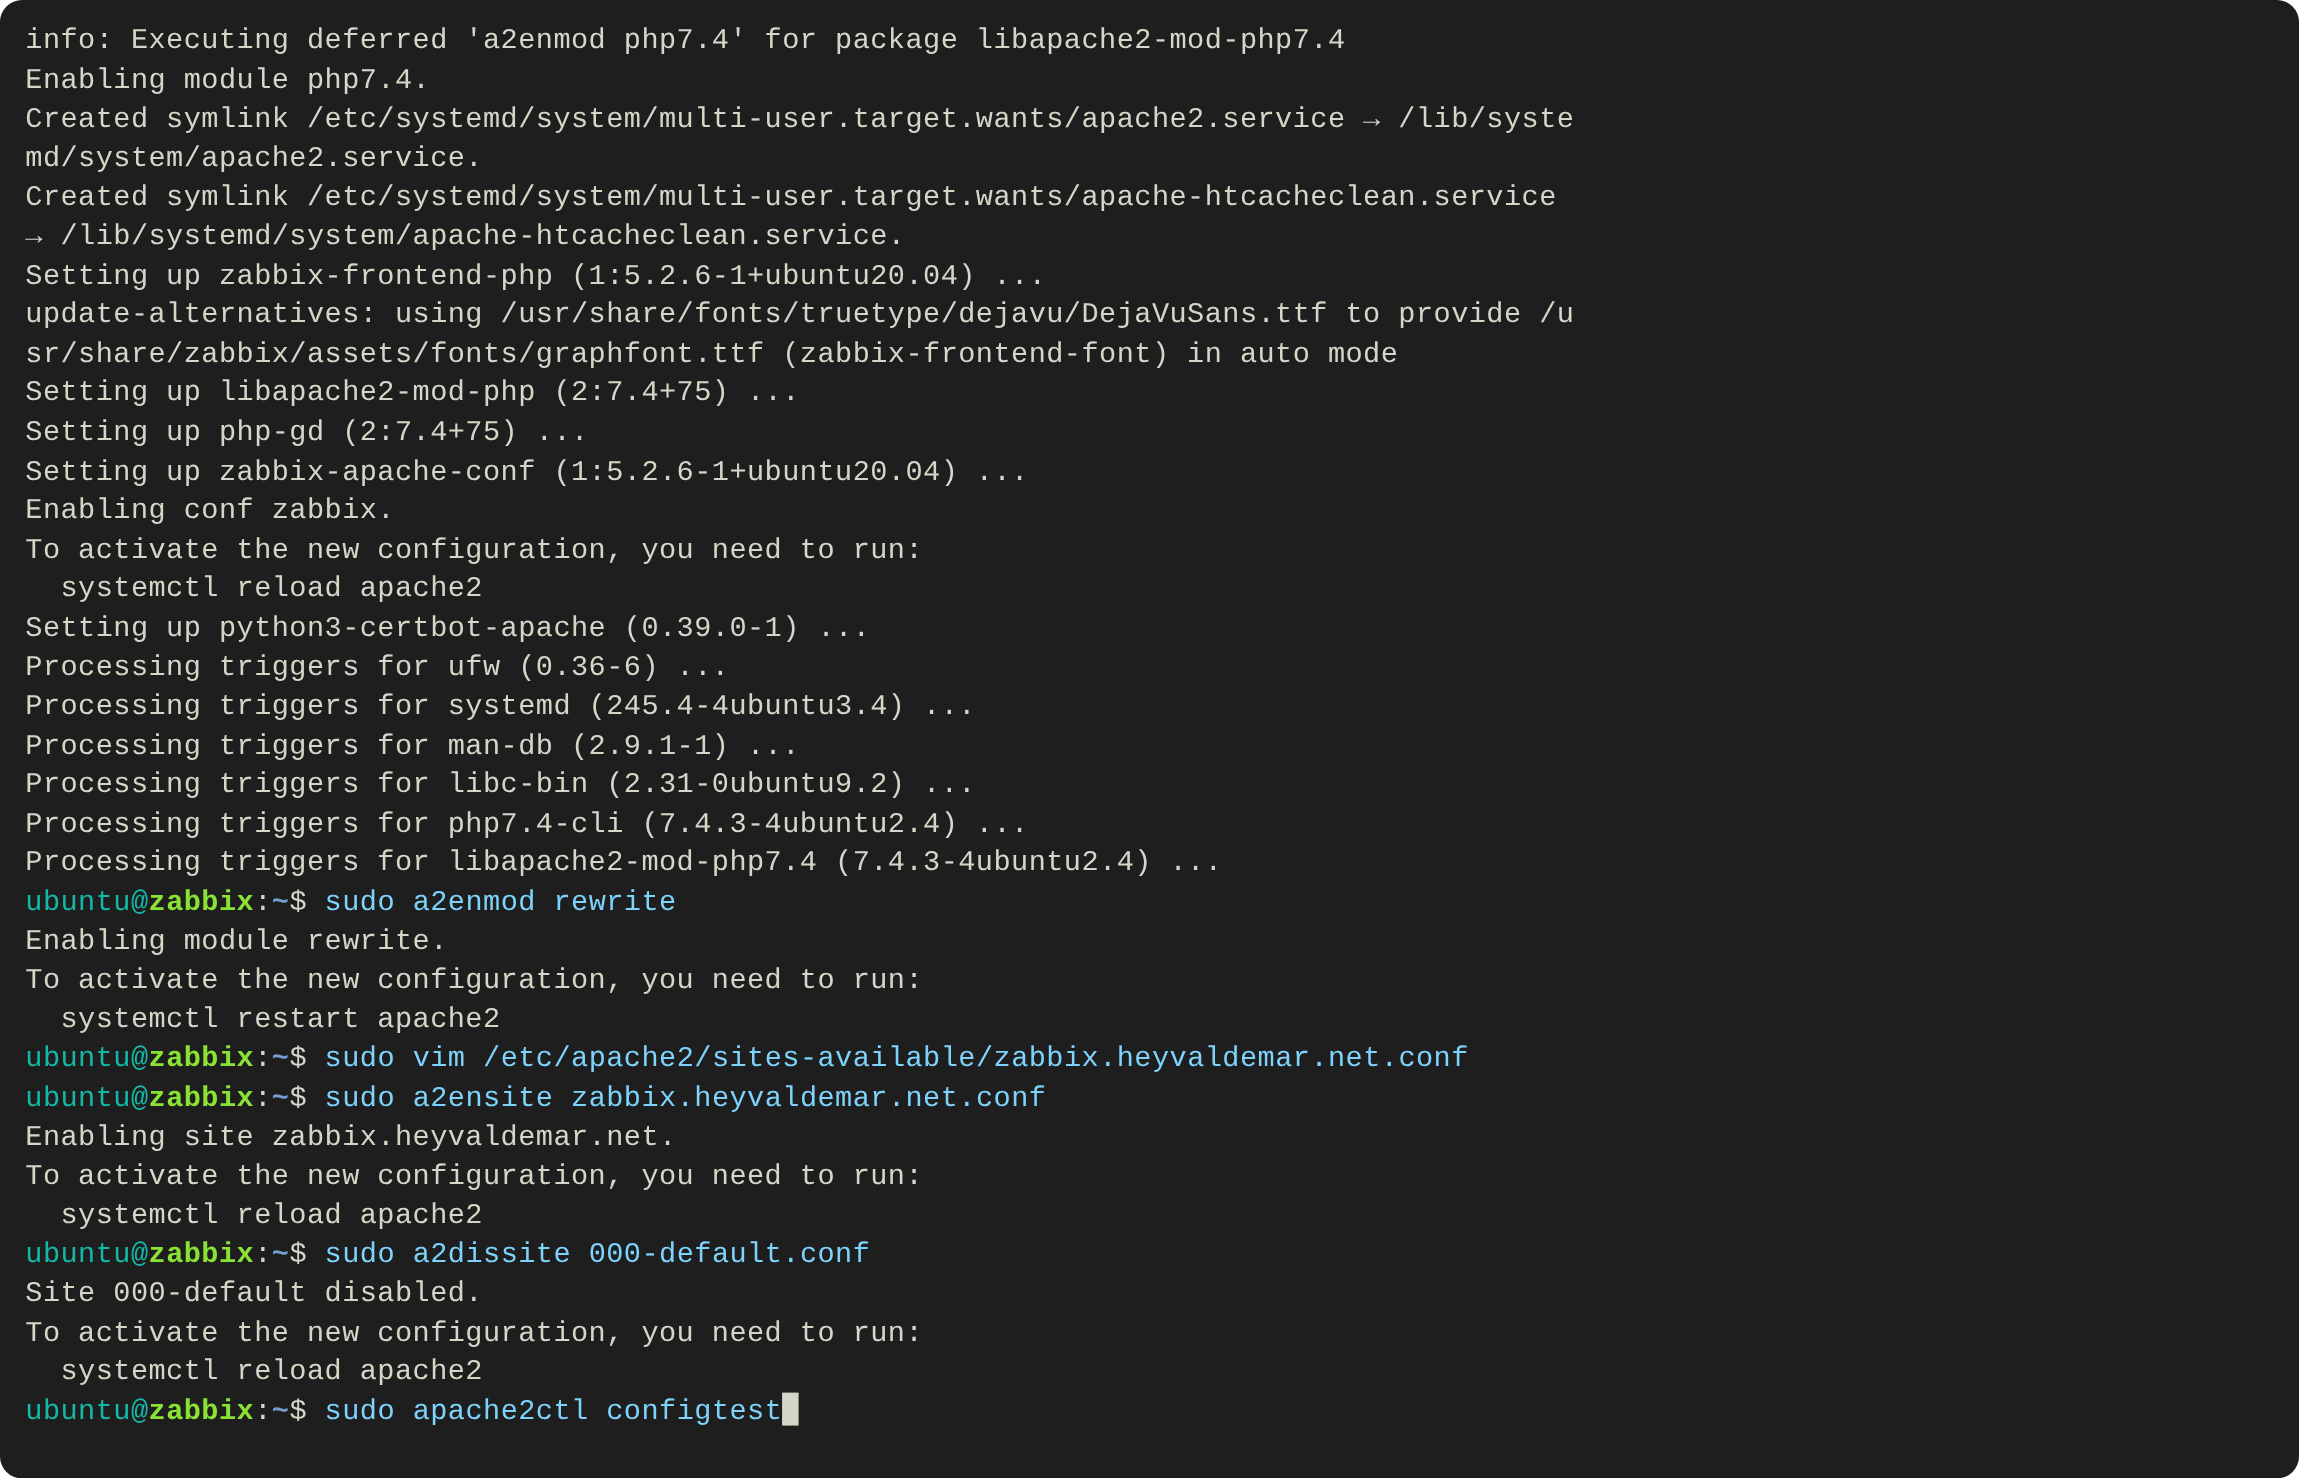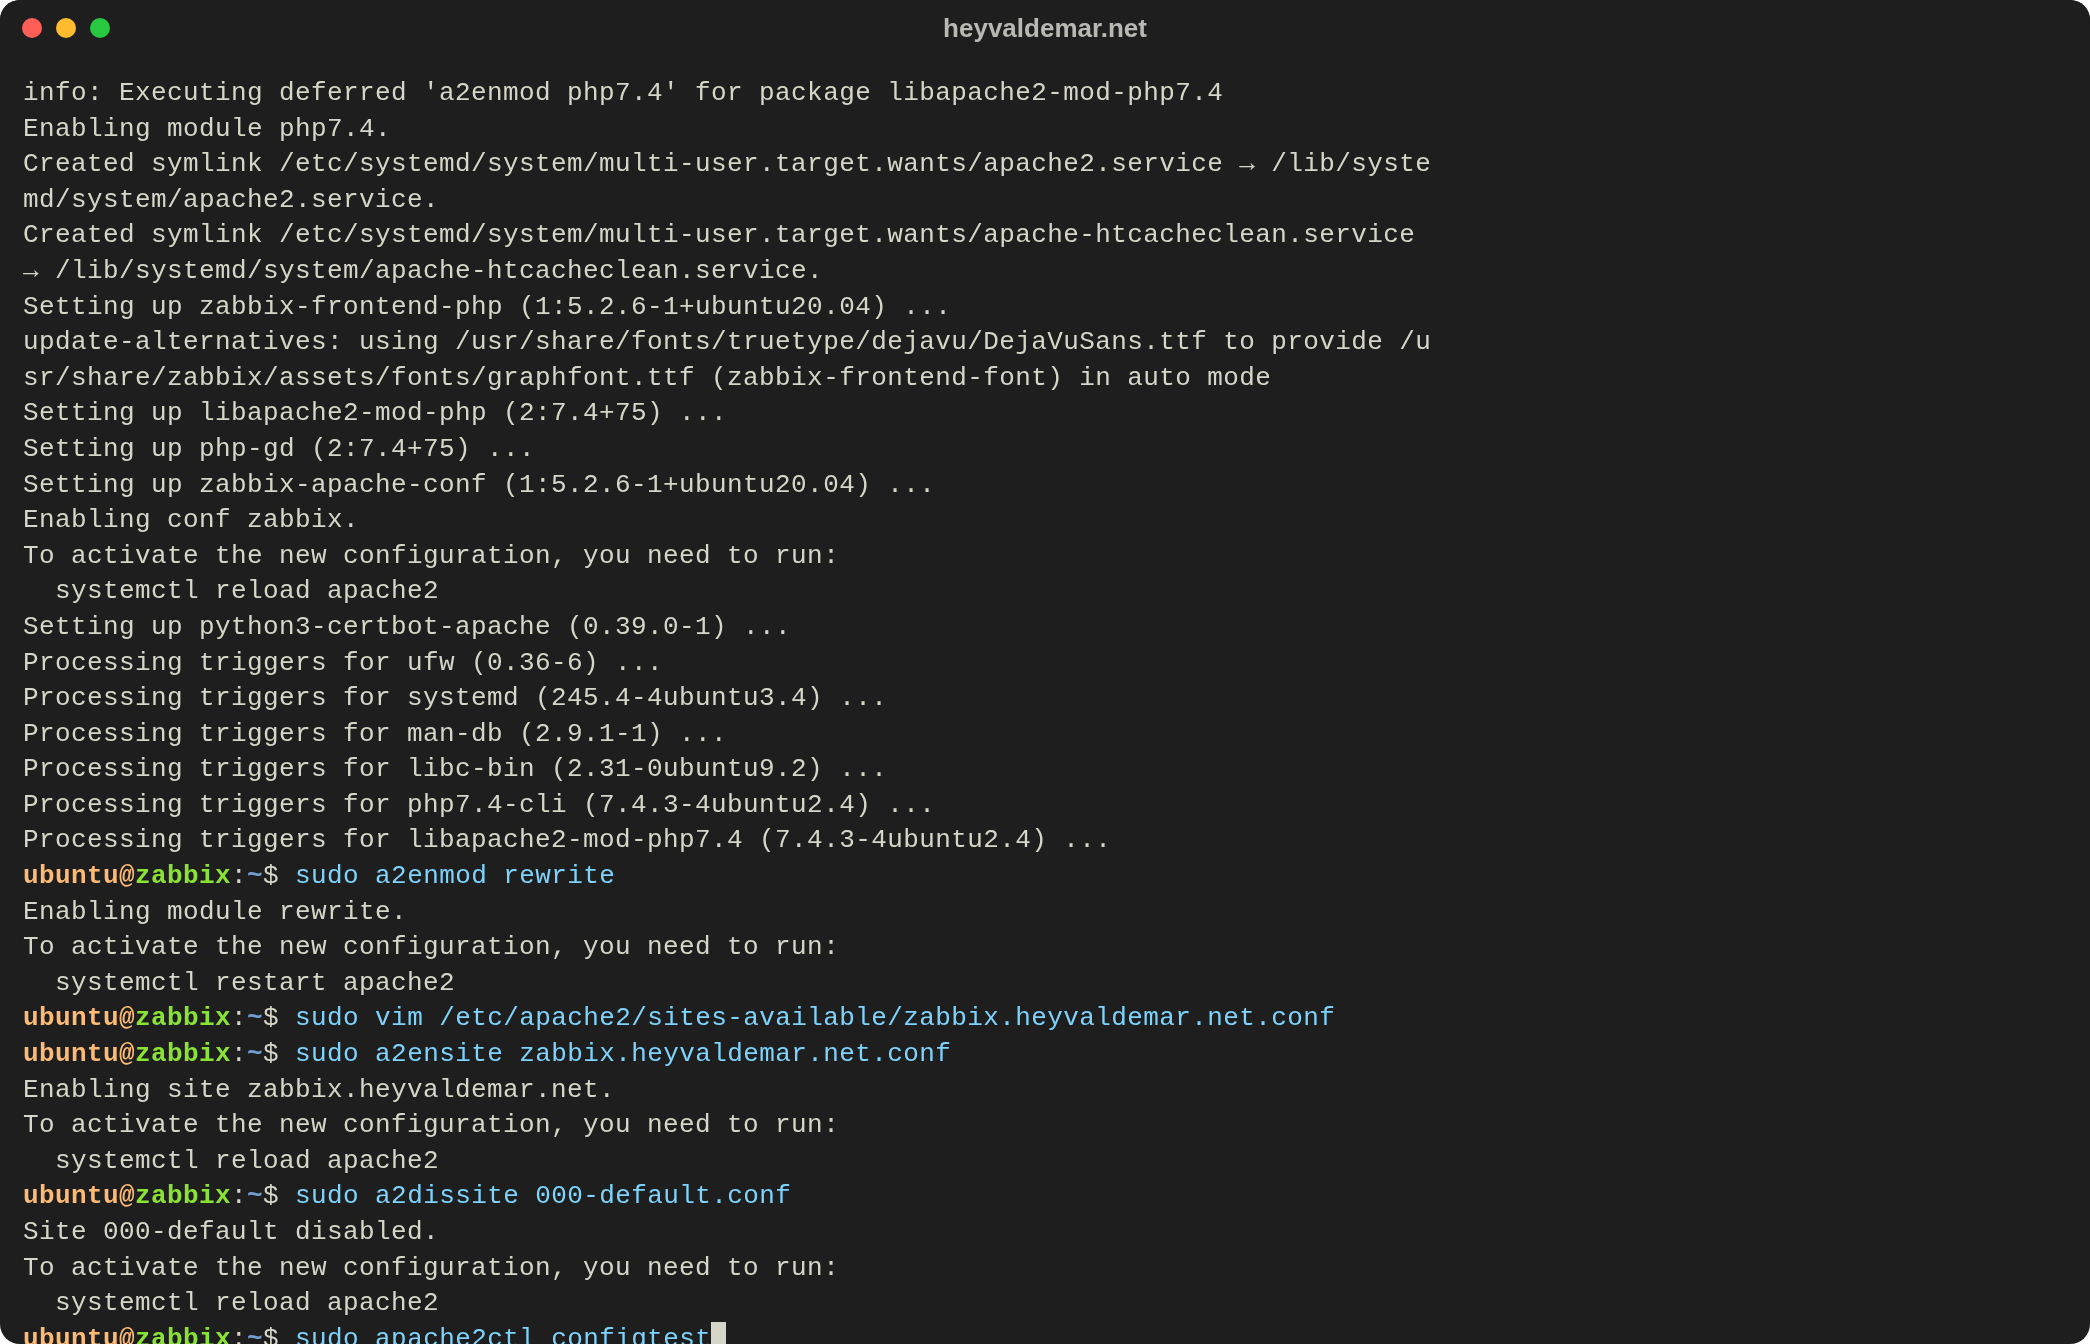--- a/index.html
+++ b/index.html
@@ -51,43 +51,35 @@
   .terminal {
     padding: 20px 12px 6px 12px;
     font-size: 26px;
     line-height: 35.6px;
     color: #d6d6c8;
     white-space: pre;
     letter-spacing: 0.4px;
     font-weight: 500;
   }
   .line { display: block; margin-left: 11px; }
-  .user { color: #fdba74; font-weight: 700; }
+  .user { color: #14b8a6; font-weight: 400; }
   .host { color: #8ae234; font-weight: 700; }
   .path { color: #729fcf; font-weight: 700; }
   .dollar{ color: #d6d6c8; }
   .cmd  { color: #7dd3fc; }
   .cursor {
     display: inline-block;
     width: 15px;
     height: 30px;
     background: #d6d6c8;
     vertical-align: text-bottom;
     margin-bottom: 2px;
   }
 </style>
 </head>
 <body>
 
 <div class="window">
 
-  <div class="titlebar">
-    <div class="traffic-lights">
-      <div class="tl tl-close"></div>
-      <div class="tl tl-minimize"></div>
-      <div class="tl tl-zoom"></div>
-    </div>
-    <div class="title">heyvaldemar.net</div>
-  </div>
 
   <div class="terminal" id="terminal-body"><span class="line">info: Executing deferred 'a2enmod php7.4' for package libapache2-mod-php7.4</span><span class="line">Enabling module php7.4.</span><span class="line">Created symlink /etc/systemd/system/multi-user.target.wants/apache2.service → /lib/syste</span><span class="line">md/system/apache2.service.</span><span class="line">Created symlink /etc/systemd/system/multi-user.target.wants/apache-htcacheclean.service </span><span class="line">→ /lib/systemd/system/apache-htcacheclean.service.</span><span class="line">Setting up zabbix-frontend-php (1:5.2.6-1+ubuntu20.04) ...</span><span class="line">update-alternatives: using /usr/share/fonts/truetype/dejavu/DejaVuSans.ttf to provide /u</span><span class="line">sr/share/zabbix/assets/fonts/graphfont.ttf (zabbix-frontend-font) in auto mode</span><span class="line">Setting up libapache2-mod-php (2:7.4+75) ...</span><span class="line">Setting up php-gd (2:7.4+75) ...</span><span class="line">Setting up zabbix-apache-conf (1:5.2.6-1+ubuntu20.04) ...</span><span class="line">Enabling conf zabbix.</span><span class="line">To activate the new configuration, you need to run:</span><span class="line">  systemctl reload apache2</span><span class="line">Setting up python3-certbot-apache (0.39.0-1) ...</span><span class="line">Processing triggers for ufw (0.36-6) ...</span><span class="line">Processing triggers for systemd (245.4-4ubuntu3.4) ...</span><span class="line">Processing triggers for man-db (2.9.1-1) ...</span><span class="line">Processing triggers for libc-bin (2.31-0ubuntu9.2) ...</span><span class="line">Processing triggers for php7.4-cli (7.4.3-4ubuntu2.4) ...</span><span class="line">Processing triggers for libapache2-mod-php7.4 (7.4.3-4ubuntu2.4) ...</span><span class="line"><span class="user">ubuntu</span><span class="user">@</span><span class="host">zabbix</span><span class="dollar">:</span><span class="path">~</span><span class="dollar">$</span> <span class="cmd">sudo a2enmod rewrite</span></span><span class="line">Enabling module rewrite.</span><span class="line">To activate the new configuration, you need to run:</span><span class="line">  systemctl restart apache2</span><span class="line"><span class="user">ubuntu</span><span class="user">@</span><span class="host">zabbix</span><span class="dollar">:</span><span class="path">~</span><span class="dollar">$</span> <span class="cmd">sudo vim /etc/apache2/sites-available/zabbix.heyvaldemar.net.conf</span></span><span class="line"><span class="user">ubuntu</span><span class="user">@</span><span class="host">zabbix</span><span class="dollar">:</span><span class="path">~</span><span class="dollar">$</span> <span class="cmd">sudo a2ensite zabbix.heyvaldemar.net.conf</span></span><span class="line">Enabling site zabbix.heyvaldemar.net.</span><span class="line">To activate the new configuration, you need to run:</span><span class="line">  systemctl reload apache2</span><span class="line"><span class="user">ubuntu</span><span class="user">@</span><span class="host">zabbix</span><span class="dollar">:</span><span class="path">~</span><span class="dollar">$</span> <span class="cmd">sudo a2dissite 000-default.conf</span></span><span class="line">Site 000-default disabled.</span><span class="line">To activate the new configuration, you need to run:</span><span class="line">  systemctl reload apache2</span><span class="line"><span class="user">ubuntu</span><span class="user">@</span><span class="host">zabbix</span><span class="dollar">:</span><span class="path">~</span><span class="dollar">$</span> <span class="cmd">sudo apache2ctl configtest</span><span class="cursor"></span></span></div>
 
 </div>
 
 </body></html>

